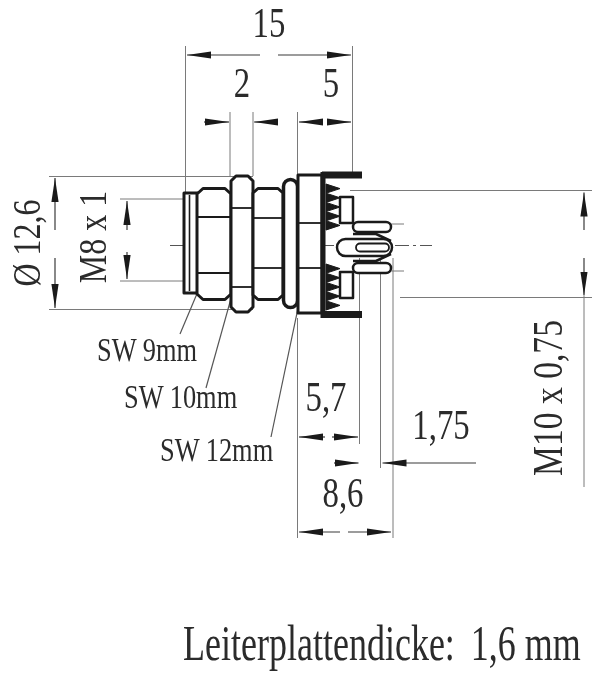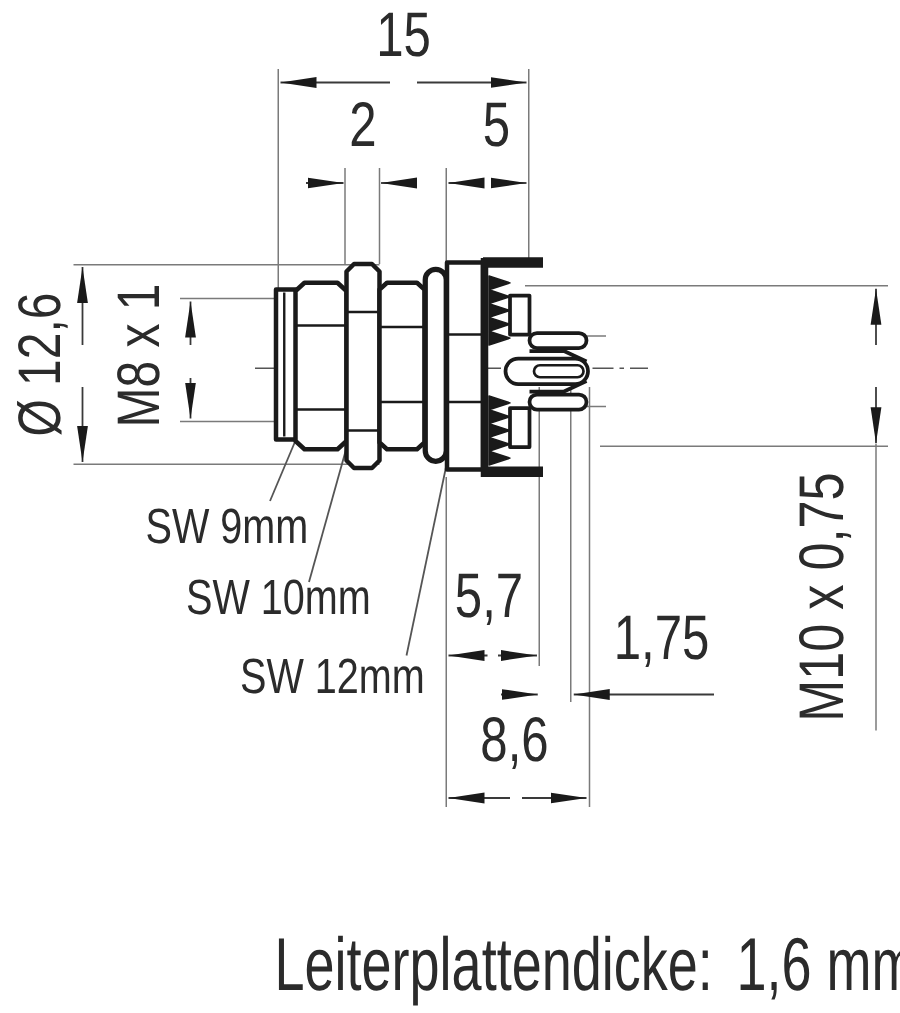--- a/index.html
+++ b/index.html
@@ -1,18 +1,18 @@
 <!DOCTYPE html>
 <html><head>
 <meta charset="utf-8">
 <style>
   html,body{margin:0;padding:0;background:#fff;}
   #stage{
     position:relative;width:600px;height:675px;background:#fff;overflow:hidden;
-    font-family:Liberation Sans, sans-serif;color:#2b2b2b;
+    font-family:Liberation Serif, serif;color:#2b2b2b;
   }
   #drawing-svg{position:absolute;left:0;top:0;}
   .txt{position:absolute;white-space:nowrap;color:#2b2b2b;line-height:1;}
   .dimnum{font-size:42px;text-align:center;transform:scaleX(0.78);transform-origin:50% 50%;}
   .swlbl{font-size:33px;transform:scaleX(0.80);transform-origin:0 50%;}
   .vtext{font-size:40px;text-align:center;transform:rotate(-90deg) scaleX(0.80);transform-origin:50% 50%;}
   .vtext-sm{font-size:42px;}
   .note{
     display:flex;gap:22px;font-size:50px;transform:scaleX(0.72);transform-origin:0 50%;
   }

